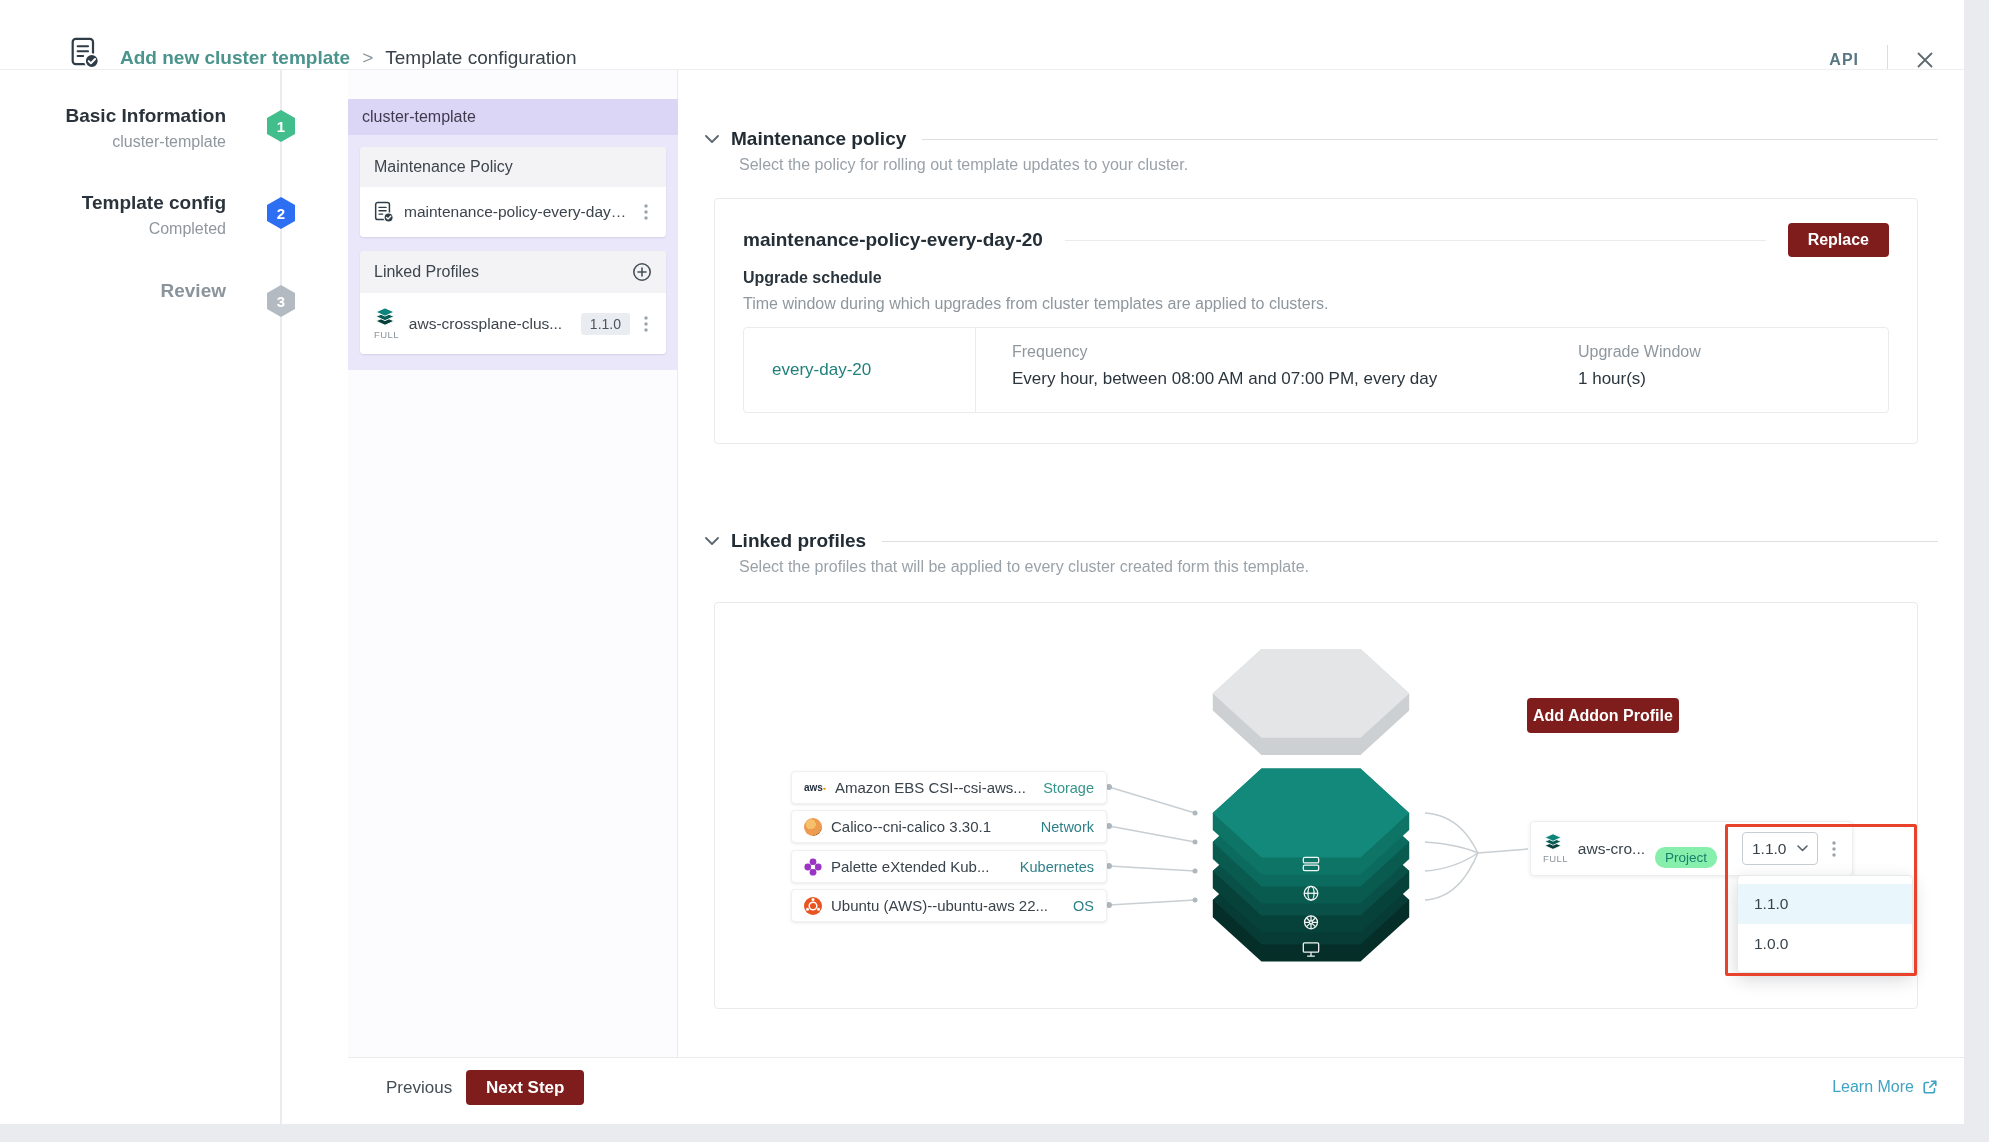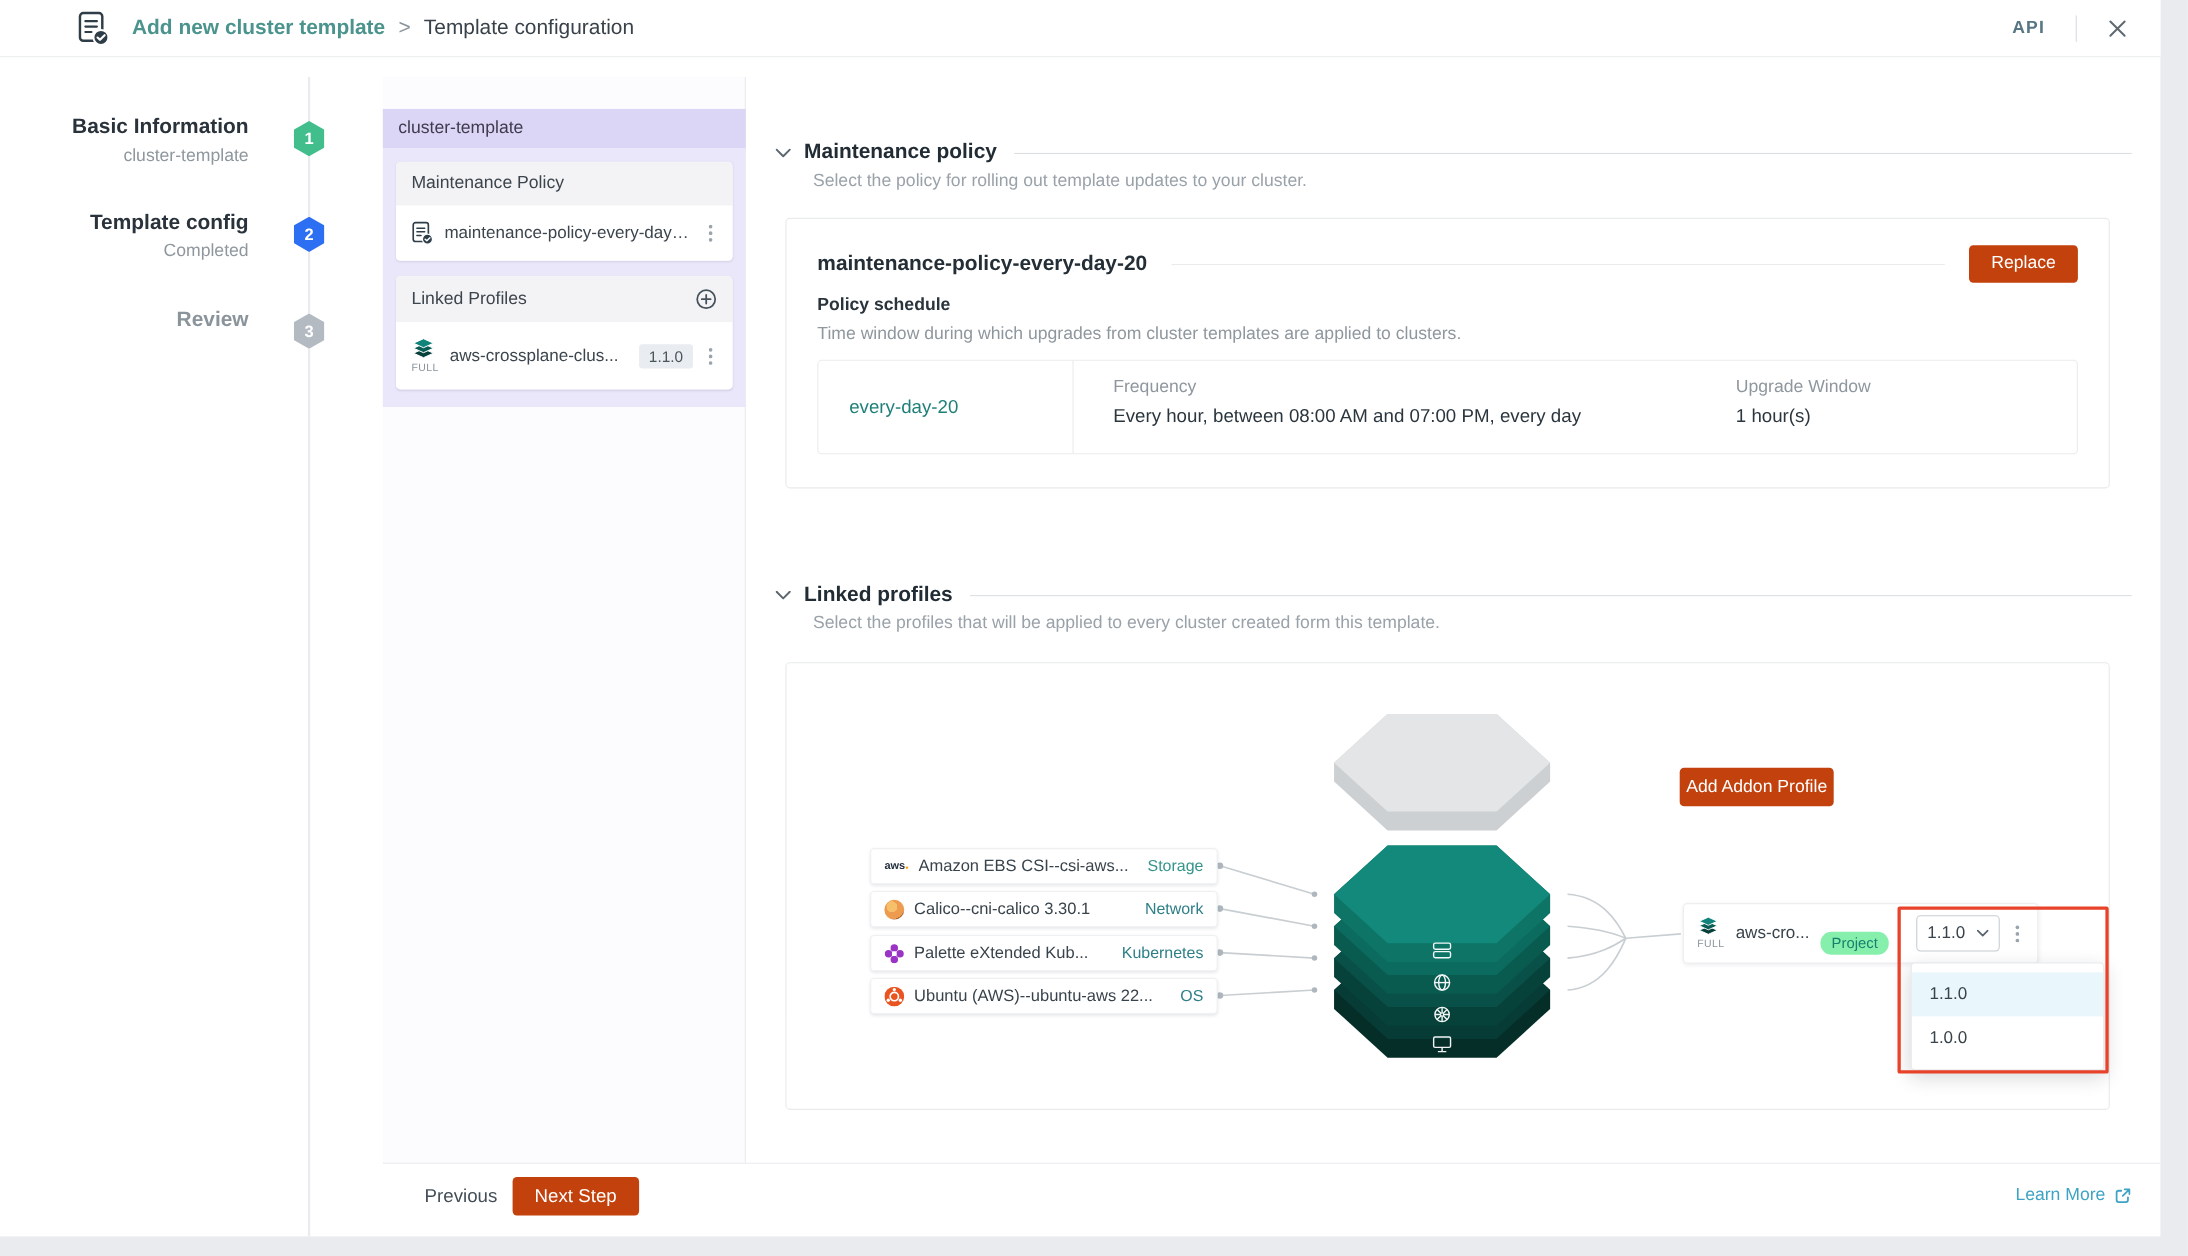--- a/index.html
+++ b/index.html
@@ -11,23 +11,23 @@
     overflow: hidden;
     color: #3a434b;
   }
   .app {
     position: absolute; left:0; top:0; width:1964px; height:1124px;
     background:#fff;
   }
 
   
   .hdr {
-    position:absolute; top:0; left:0; right:0; height:52px;
+    position:absolute; top:0; left:0; right:0; height:70px;
     border-bottom:1px solid #eceef0;
-    display:flex; align-items:center;
+    display:flex; align-items:flex-end;
     padding:0 30px 0 70px; background:#fff; z-index:20;
   }
   .hdr-icon { width:30px; height:32px; flex:0 0 auto; }
   .crumbs { margin-left:20px; font-size:19px; display:flex; align-items:center; }
   .crumb-link { color:#4a948d; font-weight:700; cursor:pointer; }
   .crumb-sep { color:#8b959c; margin:0 12px; font-weight:400; }
   .crumb-cur { color:#39424a; }
   .hdr-spacer { flex:1; }
   .api-btn { font-size:16px; color:#567683; letter-spacing:1px; font-weight:700; cursor:pointer; }
   .hdr-div { width:1px; height:24px; background:#d9dde0; margin:0 28px; }
@@ -85,22 +85,22 @@
   .sec-sub { position:absolute; left:739px; font-size:16px; color:#9aa2a9; z-index:2; }
 
   .mcard {
     position:absolute; left:714px; top:198px; width:1204px; height:246px;
     border:1px solid #e8eaec; border-radius:4px; background:#fff; padding:24px 28px;
   }
   .mcard-row1 { display:flex; align-items:center; }
   .mcard-name { font-size:19px; font-weight:700; color:#242e36; }
   .mcard-rule { flex:1; height:1px; background:#e9ebed; margin:0 22px; }
   .btn-teal {
-    background:#c2410c; color:#fff; border:none; border-radius:4px;
-    font-size:16px; font-weight:400; font-family:"Liberation Sans",sans-serif;
+    background:#7f1d1d; color:#fff; border:none; border-radius:4px;
+    font-size:16px; font-weight:700; font-family:"Liberation Sans",sans-serif;
     height:34px; padding:0 20px; cursor:pointer;
   }
   .sched-title { font-size:16px; font-weight:700; color:#2a343c; margin-top:12px; }
   .sched-desc { font-size:16px; color:#8f979e; margin-top:8px; }
   .sched-box {
     margin-top:14px; height:86px; border:1px solid #e9ebed; border-radius:4px; display:flex;
   }
   .sched-c1 {
     width:232px; border-right:1px solid #e9ebed; display:flex; align-items:center;
     padding-left:28px; font-size:17px; color:#1f7f79; flex:0 0 auto;
@@ -300,21 +300,21 @@
     <span class="sec-rule"></span>
   </div>
   <div class="sec-sub" style="top:156px">Select the policy for rolling out template updates to your cluster.</div>
 
   <div class="mcard">
     <div class="mcard-row1">
       <span class="mcard-name">maintenance-policy-every-day-20</span>
       <span class="mcard-rule"></span>
       <button class="btn-teal">Replace</button>
     </div>
-    <div class="sched-title">Policy schedule</div>
+    <div class="sched-title">Upgrade schedule</div>
     <div class="sched-desc">Time window during which upgrades from cluster templates are applied to clusters.</div>
     <div class="sched-box">
       <div class="sched-c1">every-day-20</div>
       <div class="sched-c2">
         <div class="f-label">Frequency</div>
         <div class="f-value">Every hour, between 08:00 AM and 07:00 PM, every day</div>
       </div>
       <div class="sched-c3">
         <div class="f-label">Upgrade Window</div>
         <div class="f-value">1 hour(s)</div>

